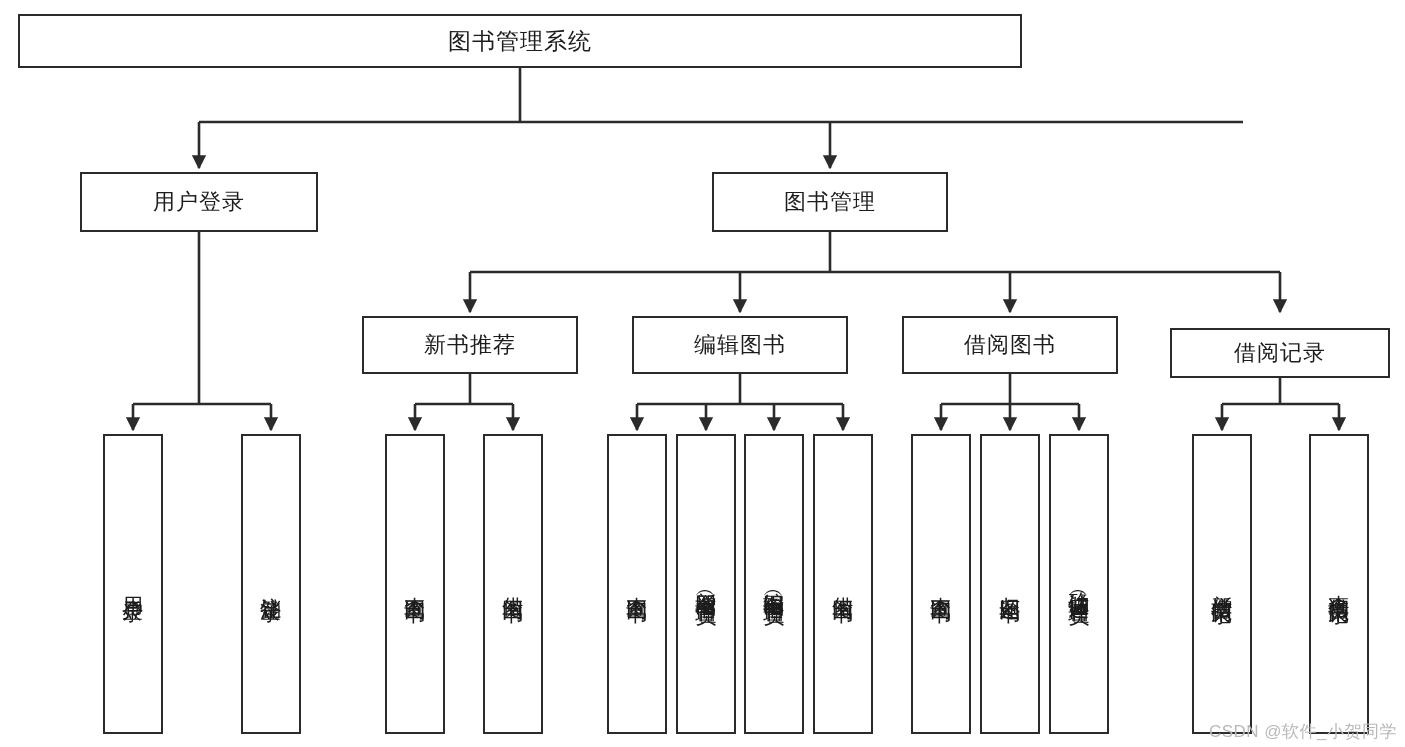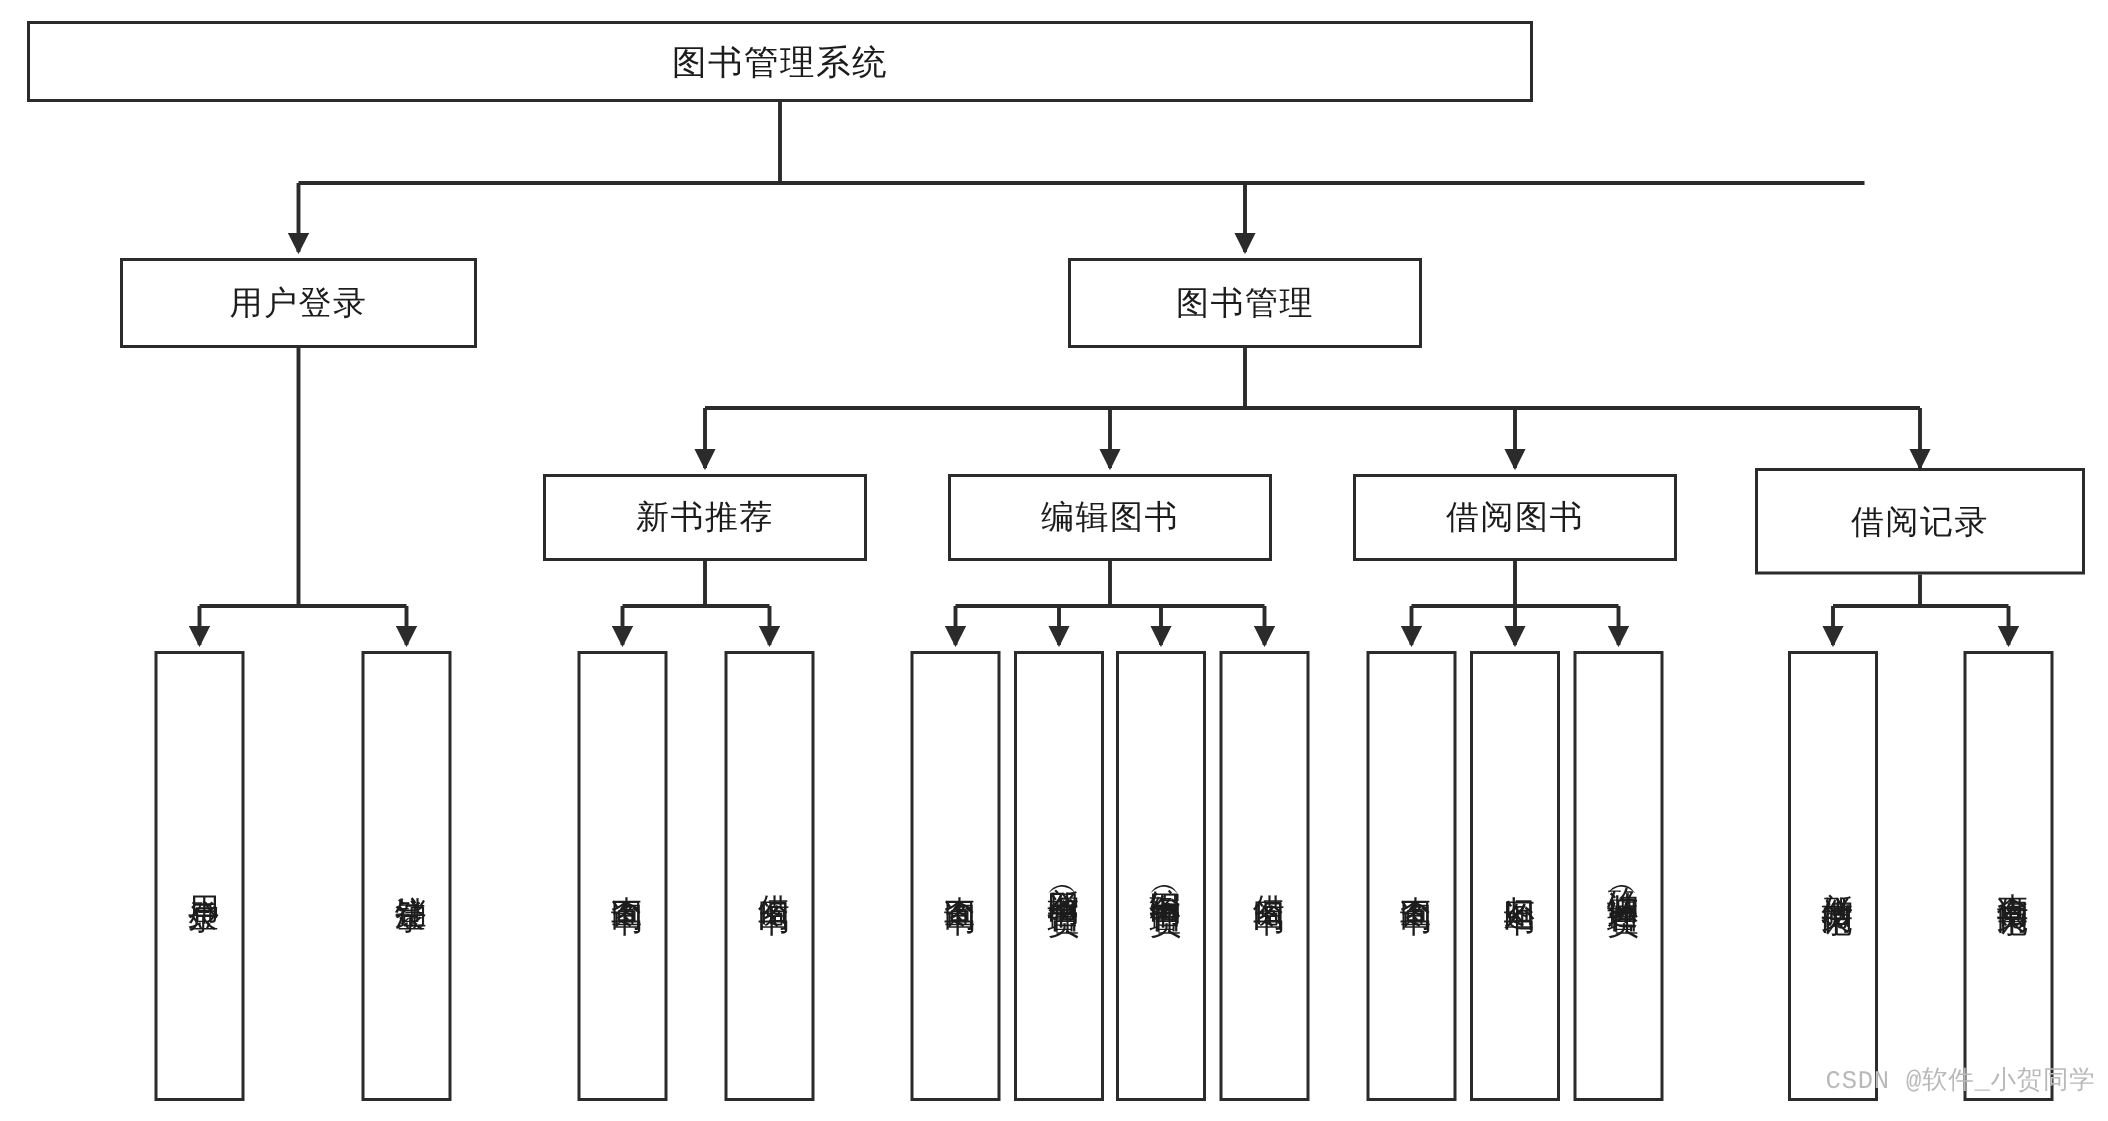--- a/index.html
+++ b/index.html
@@ -9,21 +9,20 @@
   }
   body {
     font-family: "Liberation Sans", "DejaVu Sans", sans-serif;
   }
   #canvas {
     position: relative;
     width: 1405px;
     height: 747px;
     background: #ffffff;
     overflow: hidden;
-    font-family: Liberation Mono, monospace;
   }
   #edges {
     position: absolute;
     left: 0;
     top: 0;
     width: 1405px;
     height: 747px;
   }
   .node {
     position: absolute;
@@ -55,21 +54,21 @@
   .leaf .node-v {
     display: block;
   }
   .leaf {
     align-items: center;
     justify-content: center;
   }
   .watermark {
     position: absolute;
     right: 8px;
-    bottom: 16px;
+    bottom: 4px;
     font-size: 17px;
     color: #b9b9b9;
     white-space: nowrap;
     letter-spacing: 0.5px;
   }
 </style>
 </head>
 <body>
 
 <div id="canvas">
@@ -138,21 +137,21 @@
 
   <div class="node node-h" style="left:362px; top:316px; width:216px; height:58px;">
     <span>新书推荐</span>
   </div>
   <div class="node node-h" style="left:632px; top:316px; width:216px; height:58px;">
     <span>编辑图书</span>
   </div>
   <div class="node node-h" style="left:902px; top:316px; width:216px; height:58px;">
     <span>借阅图书</span>
   </div>
-  <div class="node node-h" style="left:1170px; top:312px; width:220px; height:71px;">
+  <div class="node node-h" style="left:1170px; top:328px; width:220px; height:50px;">
     <span>借阅记录</span>
   </div>
 
   <div class="node leaf" style="left:103px; top:434px; width:60px; height:300px;">
     <span class="node-v">用户登录</span>
   </div>
   <div class="node leaf" style="left:241px; top:434px; width:60px; height:300px;">
     <span class="node-v">注销登录</span>
   </div>
 

